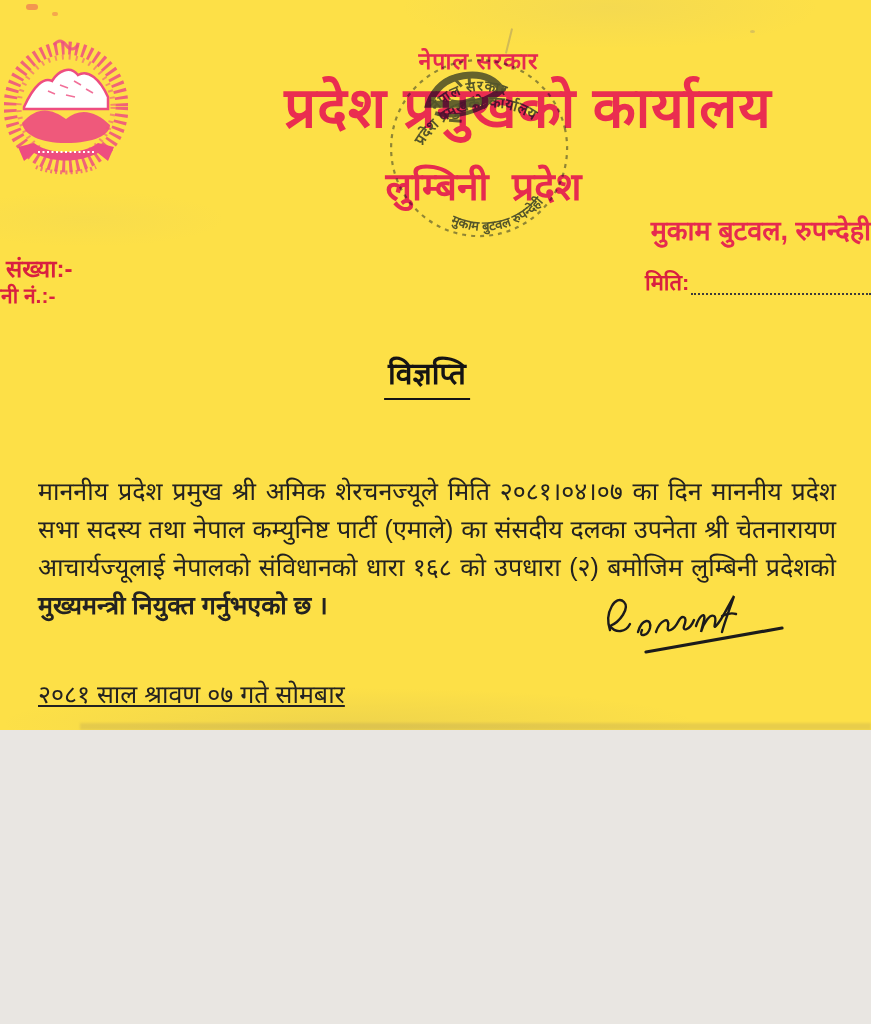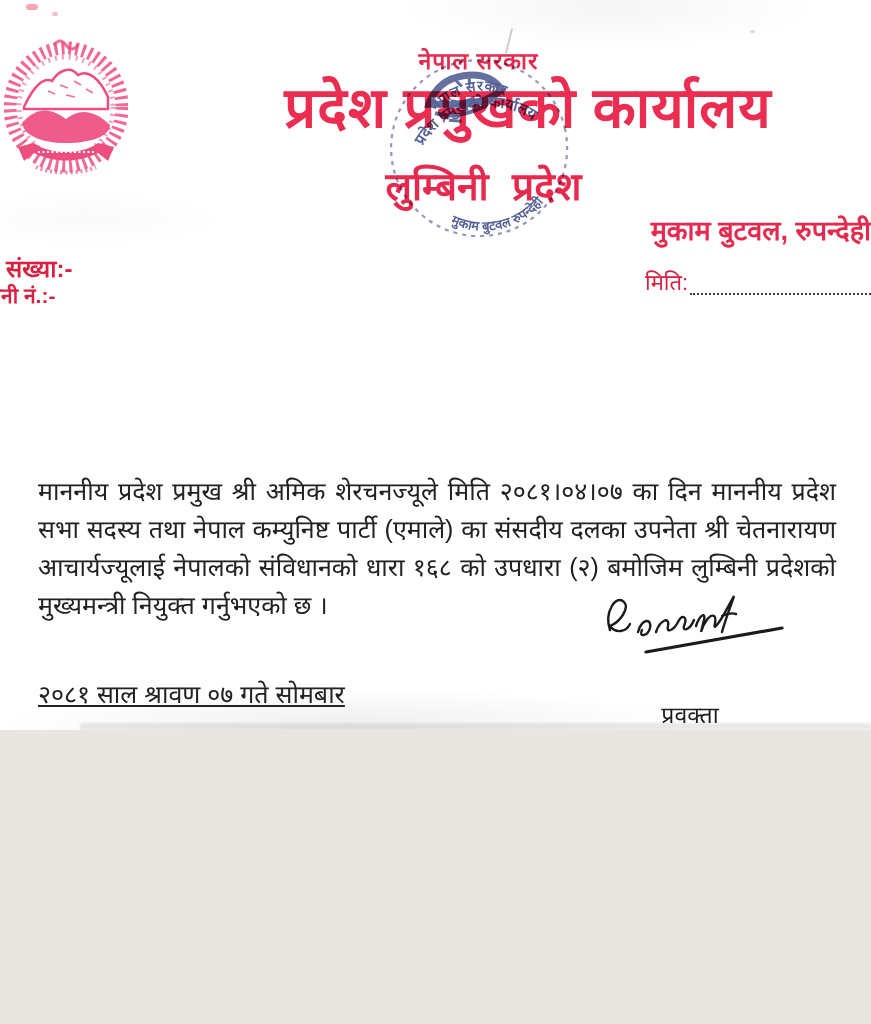--- a/index.html
+++ b/index.html
@@ -1,20 +1,20 @@
 <!DOCTYPE html>
 <html><head>
 <meta charset="utf-8">
 <style>
   html,body{margin:0;padding:0;background:#e9e6e2;}
   .paper{
     position:relative;
     width:871px;height:730px;
     margin:0 auto;
-    background:#ffffff;
+    background:#fde047;
     overflow:hidden;
     font-family:"Liberation Sans","DejaVu Sans",sans-serif;
     -webkit-font-smoothing:antialiased;
   }
   
   .paper::before{
     content:"";position:absolute;inset:0;pointer-events:none;
     background:
       radial-gradient(ellipse 300px 60px at 70% 1%, rgba(170,160,160,.10), transparent 70%),
       radial-gradient(ellipse 200px 40px at 10% 30%, rgba(170,160,160,.06), transparent 70%),
@@ -25,30 +25,30 @@
 
   .gov-line{top:44px;left:86px;right:0;font-size:23px;font-weight:bold;color:#e62a4f;letter-spacing:1px;}
   .office-title{top:76px;left:185px;right:0;font-size:56px;font-weight:bold;color:#ea2d50;letter-spacing:1px;line-height:1.15;}
   .province-line{top:158px;left:96px;right:0;font-size:39px;font-weight:bold;color:#e62a4f;font-family:Liberation Mono, monospace;}
   .location-line{top:211px;left:85px;right:0;font-size:27px;font-weight:bold;color:#e62a4f;text-align:right;}
 
   .ref-no{top:251px;left:6px;font-size:24px;font-weight:bold;color:#d92040;}
   .dispatch-no{top:281px;left:-32px;font-size:21px;font-weight:bold;color:#d92040;}
 
   .date-row{top:272px;left:645px;right:0;display:flex;align-items:flex-end;}
-  .date-label{font-size:22px;font-weight:normal;color:#d92040;line-height:1;padding-bottom:1px;}
+  .date-label{font-size:22px;font-weight:bold;color:#d92040;line-height:1;padding-bottom:1px;}
   .date-dots{flex:1 1 auto;border-bottom:2px dotted #3c3a3a;height:18px;margin-left:2px;}
 
   .doc-title{top:352px;left:427px;transform:translateX(-50%);
     font-size:30px;font-weight:bold;color:#151414;
     border-bottom:2.5px solid #151414;padding:0 4px 5px 4px;white-space:nowrap;}
 
   .body-block{top:472px;left:38px;width:798px;color:#232221;font-size:25px;}
   .body-line{height:38px;line-height:38px;white-space:nowrap;text-align:justify;text-align-last:justify;}
-  .body-line.last{text-align:center;text-align-last:left;}
+  .body-line.last{text-align:center;text-align-last:left;font-weight:bold;}
 
   .sig-name{top:661px;left:592px;width:196px;text-align:center;font-size:23px;color:#1d1c1c;white-space:nowrap;}
   .sig-role{top:698px;left:592px;width:196px;text-align:center;font-size:23px;color:#1d1c1c;}
 
   .footer-date{top:676px;left:38px;font-size:25px;color:#232221;white-space:nowrap;text-decoration:underline;}
   .footer-place{top:719px;left:38px;font-size:31px;color:#232221;white-space:nowrap;}
 
   .stamp{left:383px;top:52px;width:195px;height:190px;opacity:.82;mix-blend-mode:multiply;filter:blur(.3px);}
   .emblem{left:4px;top:33px;width:124px;height:143px;}
   .signature{left:594px;top:586px;width:200px;height:76px;}
@@ -111,39 +111,39 @@
     </g>
   </svg>
 
   <div class="abs ref-no">संख्या:-</div>
   <div class="abs dispatch-no">चलानी नं.:-</div>
   <div class="abs date-row">
     <span class="date-label">मिति:</span>
     <span class="date-dots"></span>
   </div>
 
+  <div class="abs doc-title">विज्ञप्ति</div>
 
   <div class="abs body-block">
     <div class="body-line">माननीय प्रदेश प्रमुख श्री अमिक शेरचनज्यूले मिति २०८१।०४।०७ का दिन माननीय प्रदेश</div>
     <div class="body-line">सभा सदस्य तथा नेपाल कम्युनिष्ट पार्टी (एमाले) का संसदीय दलका उपनेता श्री चेतनारायण</div>
     <div class="body-line">आचार्यज्यूलाई नेपालको संविधानको धारा १६८ को उपधारा (२) बमोजिम लुम्बिनी प्रदेशको</div>
     <div class="body-line last">मुख्यमन्त्री नियुक्त गर्नुभएको छ ।</div>
   </div>
 
   <svg class="abs signature" viewBox="0 0 200 76">
     <g fill="none" stroke="#1c1b1b" stroke-width="2.4" stroke-linecap="round">
       <path d="M16,44 C10,26 22,8 30,16 C36,22 26,36 16,40 C22,48 32,46 36,38"></path>
       <path d="M44,46 C48,32 58,32 56,42 C54,50 44,52 48,44"></path>
       <path d="M62,46 C66,34 76,30 74,40 C72,48 80,44 84,36 C88,28 94,30 90,40 C88,46 96,44 100,34"></path>
       <path d="M102,40 C106,28 112,26 110,34 L107,46 C110,36 116,28 120,30 C124,32 118,44 122,40 C128,34 134,20 140,10 C136,22 130,38 128,46"></path>
       <path d="M128,30 q8,-4 14,-2"></path>
       <path d="M52,66 L188,42" stroke-width="3.2"></path>
     </g>
   </svg>
-  <div class="abs sig-role">प्रवक्ता</div>
 
   <div class="abs footer-date">२०८१ साल श्रावण ०७ गते सोमबार</div>
   <div class="abs footer-place">बुटवल ।</div>
 
   <div class="abs smudge-line"></div>
   <div class="abs smudge-dot-tr"></div>
   <div class="abs red-speck"></div>
   <div class="abs red-speck2"></div>
   <div class="abs dot-bottom"></div>
   <div class="abs bottom-strip"></div>

